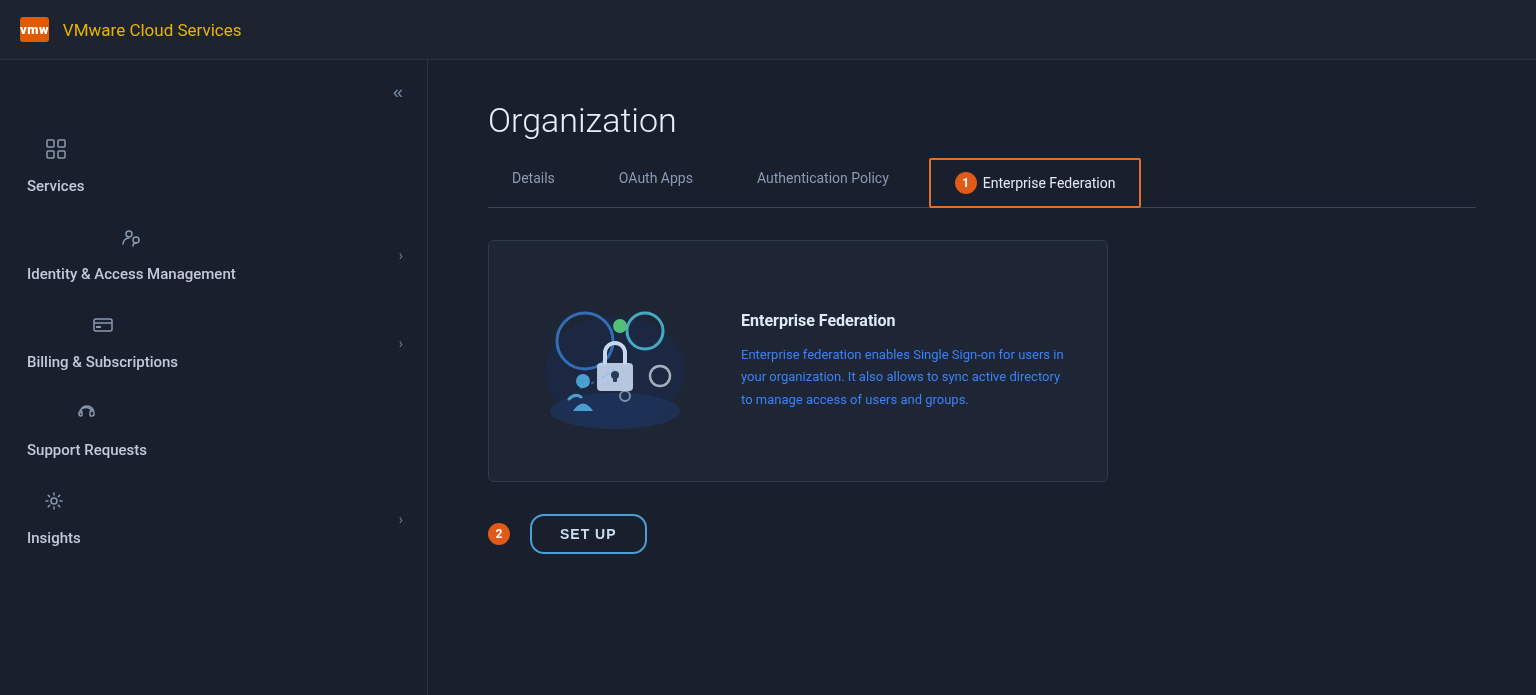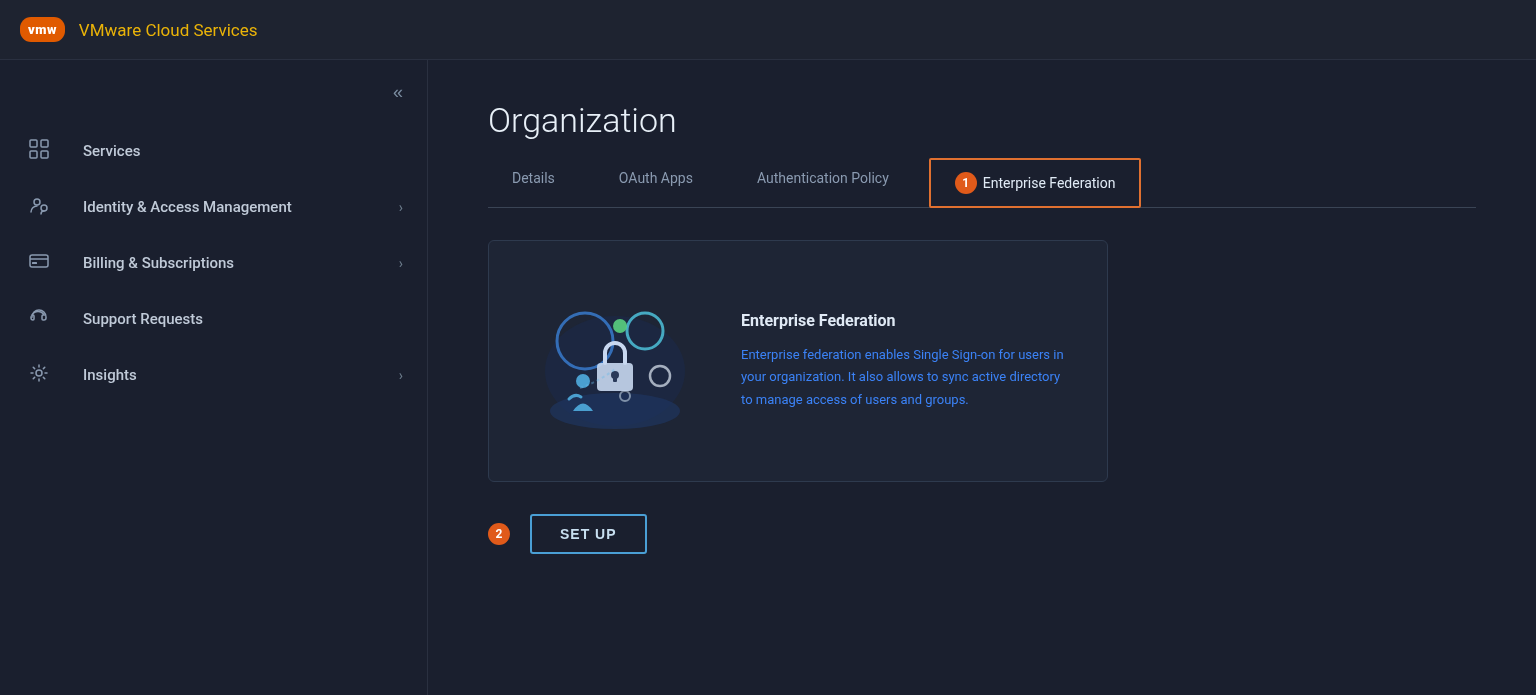--- a/index.html
+++ b/index.html
@@ -22,22 +22,22 @@
       align-items: center;
       padding: 0 20px;
       border-bottom: 1px solid #2a3040;
       flex-shrink: 0;
     }
     .vmw-logo {
       background: #e05a00;
       color: white;
       font-weight: 900;
       font-size: 13px;
-      padding: 5px 8px;
-      border-radius: 11px;
+      padding: 5px 0;
+      border-radius: 3px;
       margin-right: 14px;
       letter-spacing: 0.5px;
     }
     .nav-title {
       color: #eab308;
       font-size: 17px;
       font-weight: 400;
     }
 
     
@@ -76,21 +76,22 @@
       color: #c0cad8;
       font-size: 15px;
       font-weight: 500;
       border-left: 3px solid transparent;
       transition: background 0.15s;
       justify-content: space-between;
     }
     .sidebar-item-left {
       display: flex;
       align-items: center;
-      gap: 32px;
+      gap: 14px;
+      flex-direction: column;
     }
     .sidebar-icon {
       font-size: 18px;
       color: #8a9ab0;
       width: 24px;
       text-align: center;
     }
     .sidebar-chevron {
       color: #6a7a8a;
       font-size: 14px;
@@ -188,21 +189,21 @@
     }
     .setup-btn {
       background: transparent;
       border: 2px solid #4a9fd5;
       color: #c8dff0;
       padding: 10px 28px;
       font-size: 14px;
       font-weight: 600;
       letter-spacing: 1px;
       cursor: pointer;
-      border-radius: 3px;
+      border-radius: 14px;
       transition: background 0.15s;
     }
 
     
     .illustration-svg { width: 180px; height: 160px; }
   </style>
 </head>
 <body>
 
 <header class="top-nav">

